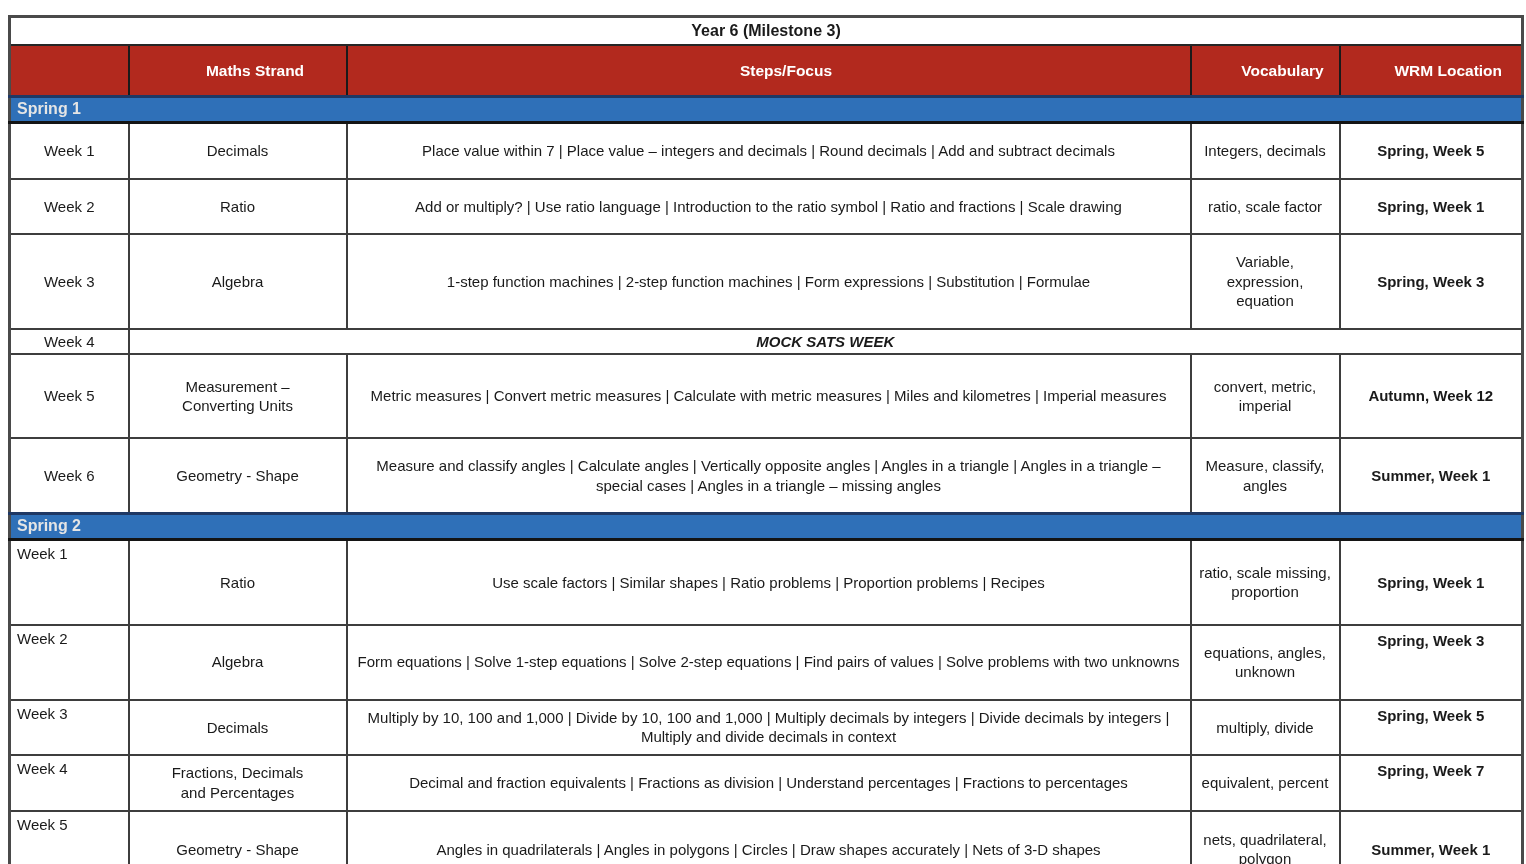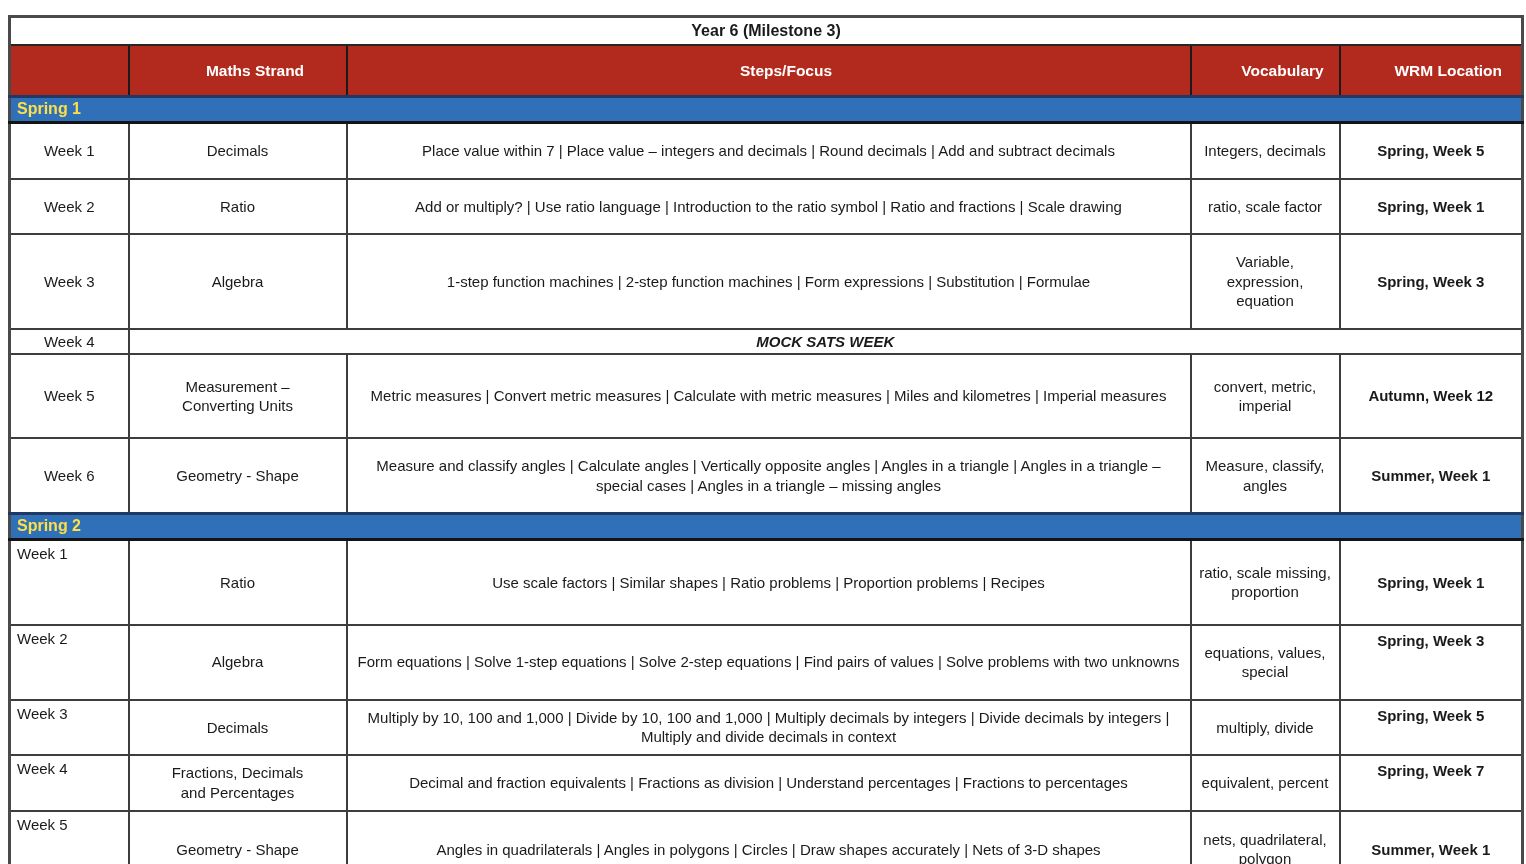--- a/index.html
+++ b/index.html
@@ -8,21 +8,21 @@
   table.curriculum{position:absolute;left:8px;top:15px;width:1513px;border-collapse:collapse;
         table-layout:fixed;border:3px solid #4a4a4a;background:#ffffff;}
   td,th{border:2px solid #3d3d3d;overflow:hidden;}
   
   .title-cell{height:24px;background:#ffffff;font-weight:bold;font-size:16px;text-align:center;
         vertical-align:middle;border-bottom:2px solid #262626;}
   
   th.col-header{height:47px;background:var(--red,#B2291E);color:#ffffff;font-weight:bold;
         font-size:15.5px;text-align:center;vertical-align:middle;border-color:#1a1a1a;padding-left:36px;}
   
-  td.section-cell{height:21px;background:var(--blue,#2F70B8);color:#fde047;font-weight:bold;
+  td.section-cell{height:21px;background:var(--blue,#2F70B8);color:#e5e5e5;font-weight:bold;
         font-size:16px;text-align:left;vertical-align:middle;padding:0 0 2px 6px;
         border-top:3px solid #1F3864;border-bottom:3px solid #141414;}
   
   td.cell{font-size:15px;line-height:1.3;text-align:center;vertical-align:middle;
         padding:2px 6px;background:#ffffff;}
   td.week-cell{padding:2px 4px;}
   td.strand-cell{padding:2px 24px;text-wrap:balance;}
   td.steps-cell{padding:2px 8px;}
   td.vocab-cell{padding:17px 5px;}
   td.wrm-cell{padding:0 4px;font-weight:bold;}
@@ -106,21 +106,21 @@
           <td class="cell week-cell top-left">Week 1</td>
           <td class="cell strand-cell">Ratio</td>
           <td class="cell steps-cell">Use scale factors | Similar shapes | Ratio problems | Proportion problems | Recipes</td>
           <td class="cell vocab-cell">ratio, scale missing, proportion</td>
           <td class="cell wrm-cell">Spring, Week 1</td>
         </tr>
         <tr style="height: 73px;">
           <td class="cell week-cell top-left">Week 2</td>
           <td class="cell strand-cell">Algebra</td>
           <td class="cell steps-cell">Form equations | Solve 1-step equations | Solve 2-step equations | Find pairs of values | Solve problems with two unknowns</td>
-          <td class="cell vocab-cell">equations, values, special</td>
+          <td class="cell vocab-cell">equations, angles, unknown</td>
           <td class="cell wrm-cell v-top">Spring, Week 3</td>
         </tr>
         <tr style="height: 47px;">
           <td class="cell week-cell top-left">Week 3</td>
           <td class="cell strand-cell">Decimals</td>
           <td class="cell steps-cell">Multiply by 10, 100 and 1,000 | Divide by 10, 100 and 1,000 | Multiply decimals by integers | Divide decimals by integers | Multiply and divide decimals in context</td>
           <td class="cell vocab-cell">multiply, divide</td>
           <td class="cell wrm-cell v-top">Spring, Week 5</td>
         </tr>
         <tr style="height: 52px;">

